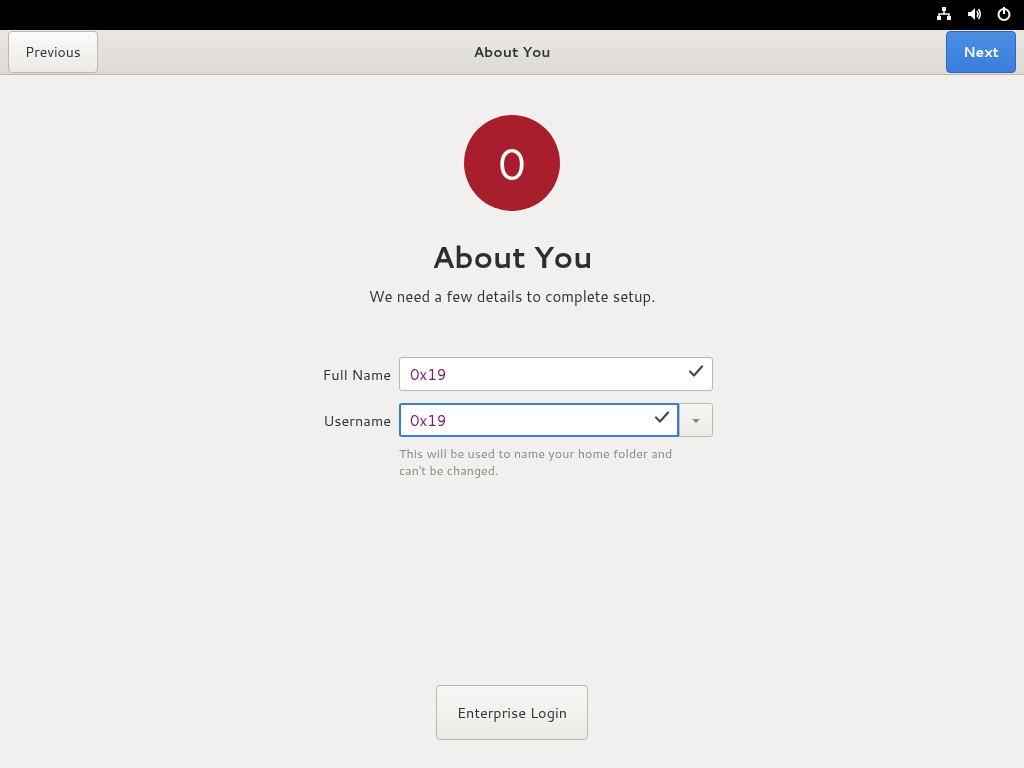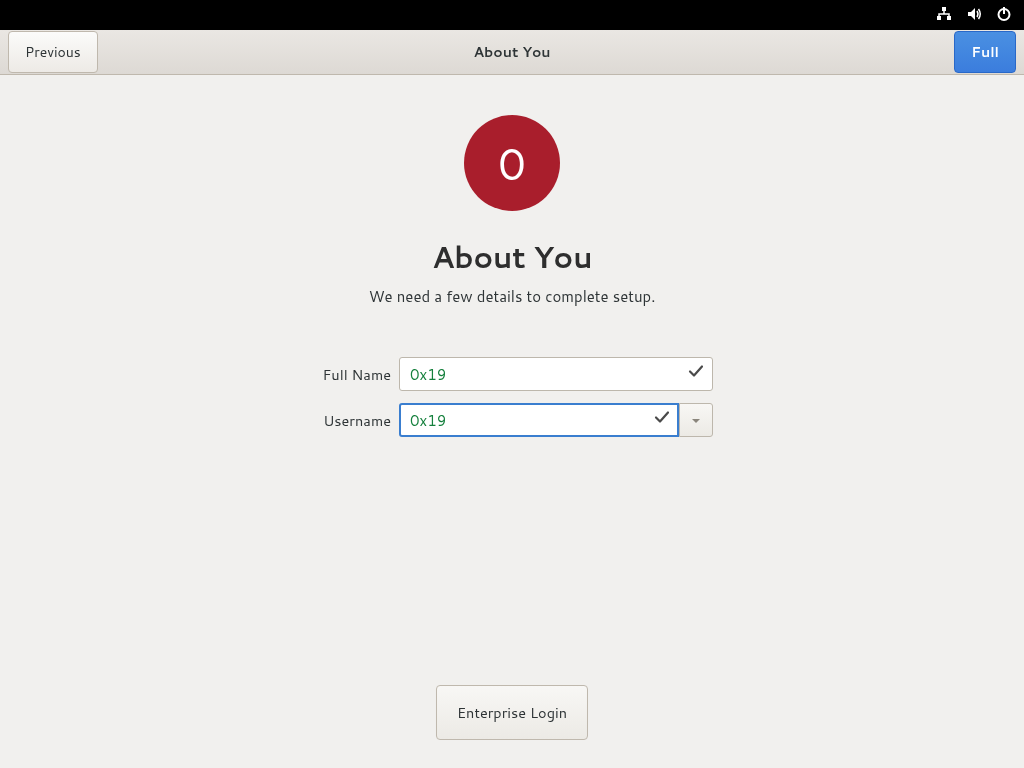--- a/index.html
+++ b/index.html
@@ -104,21 +104,21 @@
     }
     .text-input {
       width: 100%;
       height: 34px;
       padding: 6px 34px 6px 10px;
       font-size: 15px;
       font-family: inherit;
       border: 1px solid #bdb7ac;
       border-radius: 3px;
       background: #fff;
-      color: #15803d;
+      color: #701a75;
       outline: none;
     }
     .text-input.focused {
       border: 2px solid #3a7ecf;
       padding: 5px 33px 5px 9px;
     }
     .check-icon {
       position: absolute;
       right: 8px;
       top: 50%;
@@ -194,21 +194,21 @@
     <svg width="16" height="16" viewBox="0 0 16 16">
         <circle cx="8" cy="8.5" r="5.5" stroke="#fff" stroke-width="2" fill="none"></circle>
         <rect x="7" y="1" width="2" height="7"></rect>
       </svg>
   </span>
 </div>
 
 <div class="header-bar">
   <button class="btn">Previous</button>
   <div class="header-title">About You</div>
-  <button class="btn btn-suggested">Full</button>
+  <button class="btn btn-suggested">Next</button>
 </div>
 
 <div class="content">
   <div class="avatar">
     <span>0</span>
   </div>
   <h1 class="page-title">About You</h1>
   <p class="page-subtitle">We need a few details to complete setup.</p>
 
   <div class="form">
@@ -234,18 +234,19 @@
       </div>
       <div class="dropdown-btn">
         <span>
           <svg width="12" height="12" viewBox="0 0 12 12">
               <path d="M2 4 L6 8 L10 4 Z" fill="#8a857c"></path>
             </svg>
         </span>
       </div>
     </div>
 
+    <div class="hint-text">This will be used to name your home folder and can't be changed.</div>
   </div>
 </div>
 
 <div class="footer">
   <button class="btn-enterprise">Enterprise Login</button>
 </div>
 
 </body></html>

